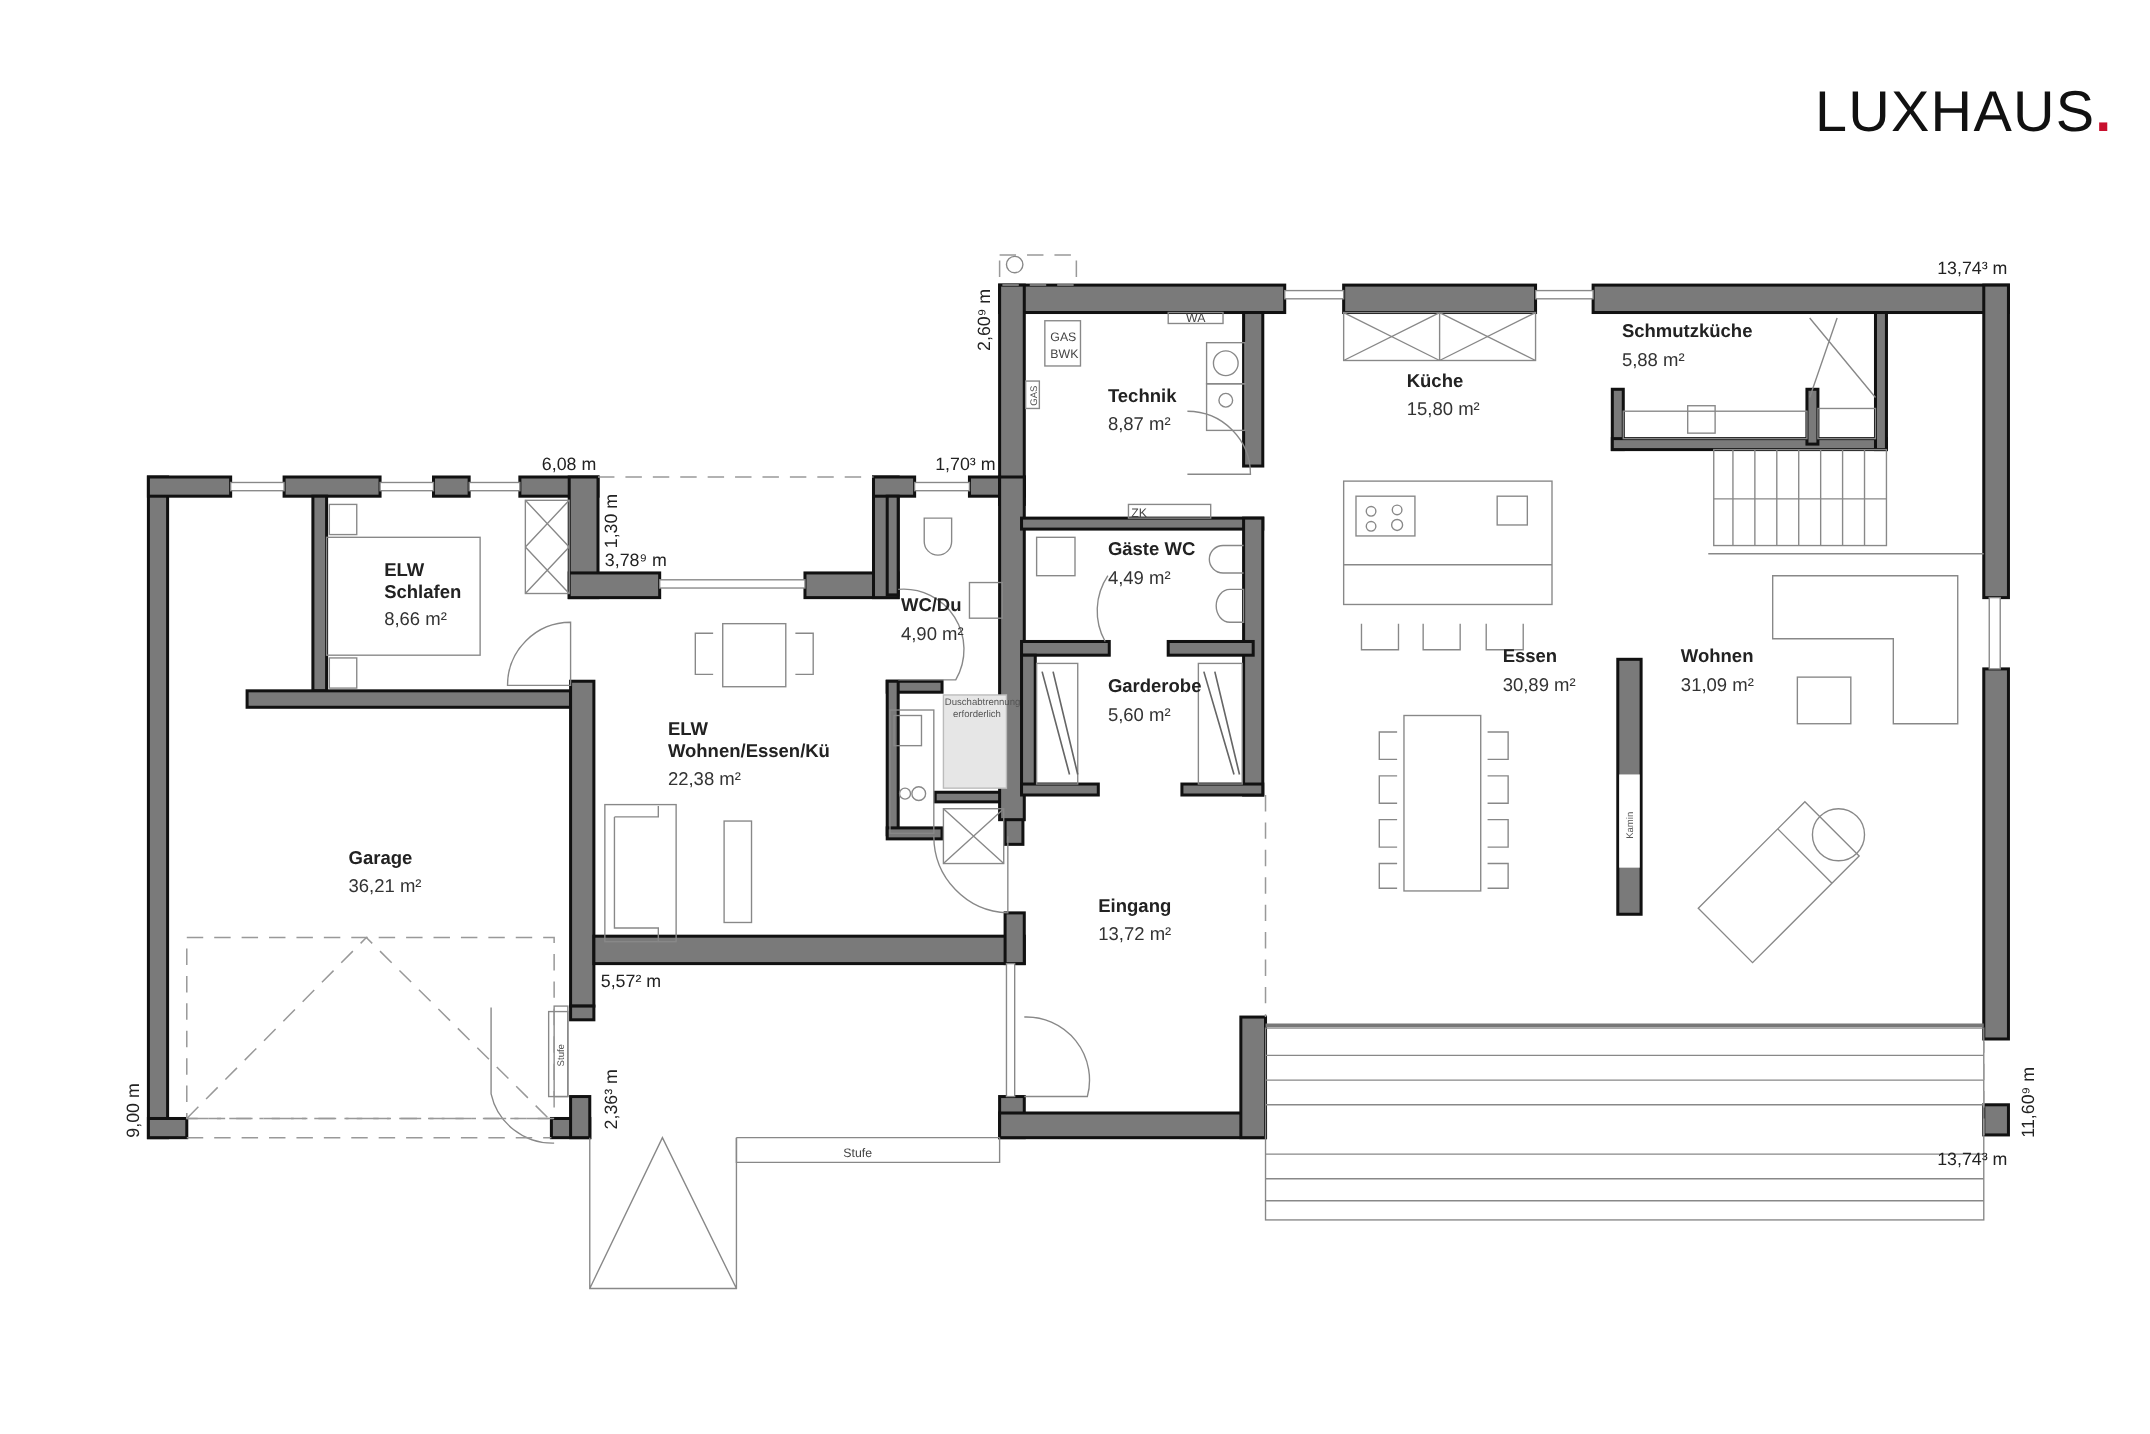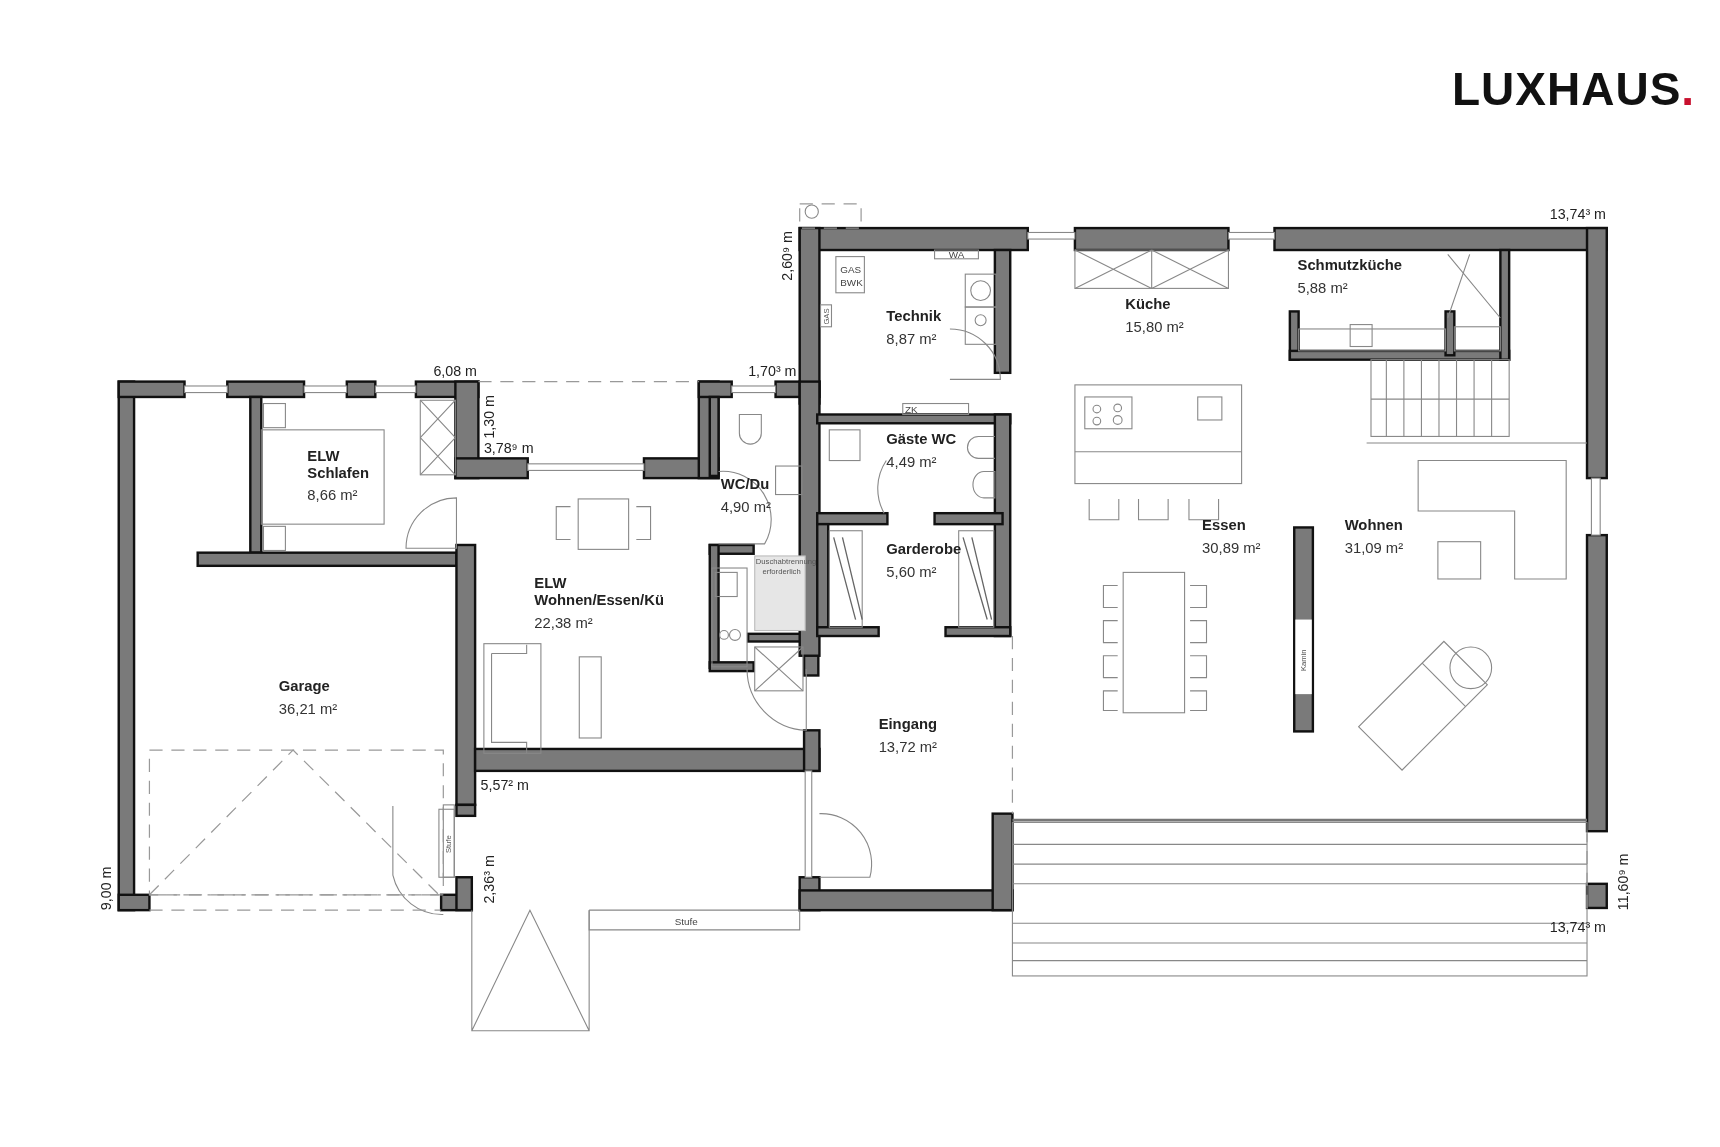--- a/index.html
+++ b/index.html
@@ -10,22 +10,22 @@
   .thin2 { fill: none; stroke: #666; stroke-width: 1.2; }
   .dash { fill: none; stroke: #999; stroke-width: 1.1; stroke-dasharray: 12 8; }
   .dashdot { fill: none; stroke: #999; stroke-width: 1.1; stroke-dasharray: 16 6 3 6; }
   .win { fill: #fff; stroke: #888; stroke-width: 1; }
   .room-name { font-family: "Liberation Sans", sans-serif; font-weight: bold; font-size: 13.5px; fill: #222; }
   .room-area { font-family: "Liberation Sans", sans-serif; font-size: 13.5px; fill: #333; }
   .dim { font-family: "Liberation Sans", sans-serif; font-size: 13px; fill: #222; }
   .small { font-family: "Liberation Sans", sans-serif; font-size: 9px; fill: #444; }
   .tiny { font-family: "Liberation Sans", sans-serif; font-size: 7px; fill: #555; }
   .logo { position: absolute; left: 1452px; top: 64px; font-family: "Liberation Sans", sans-serif; font-size: 46px; line-height: 50px; color: #111; letter-spacing: 1px; }
-  .logo .bold { font-weight: bold; margin-top: 44px; }
-  .logo .thin-part { font-weight: bold; }
+  .logo .bold { font-weight: normal; margin-top: 44px; }
+  .logo .thin-part { font-weight: normal; }
   .logo .dot { color: #c8102e; font-weight: bold; }
 </style>
 </head>
 <body>
 
 <div class="logo"><span class="bold">LUX</span><span class="thin-part">HAUS</span><span class="dot">.</span></div>
 
 <svg id="plan" viewBox="0 0 1568 1046" xmlns="http://www.w3.org/2000/svg">
 
   <g>

